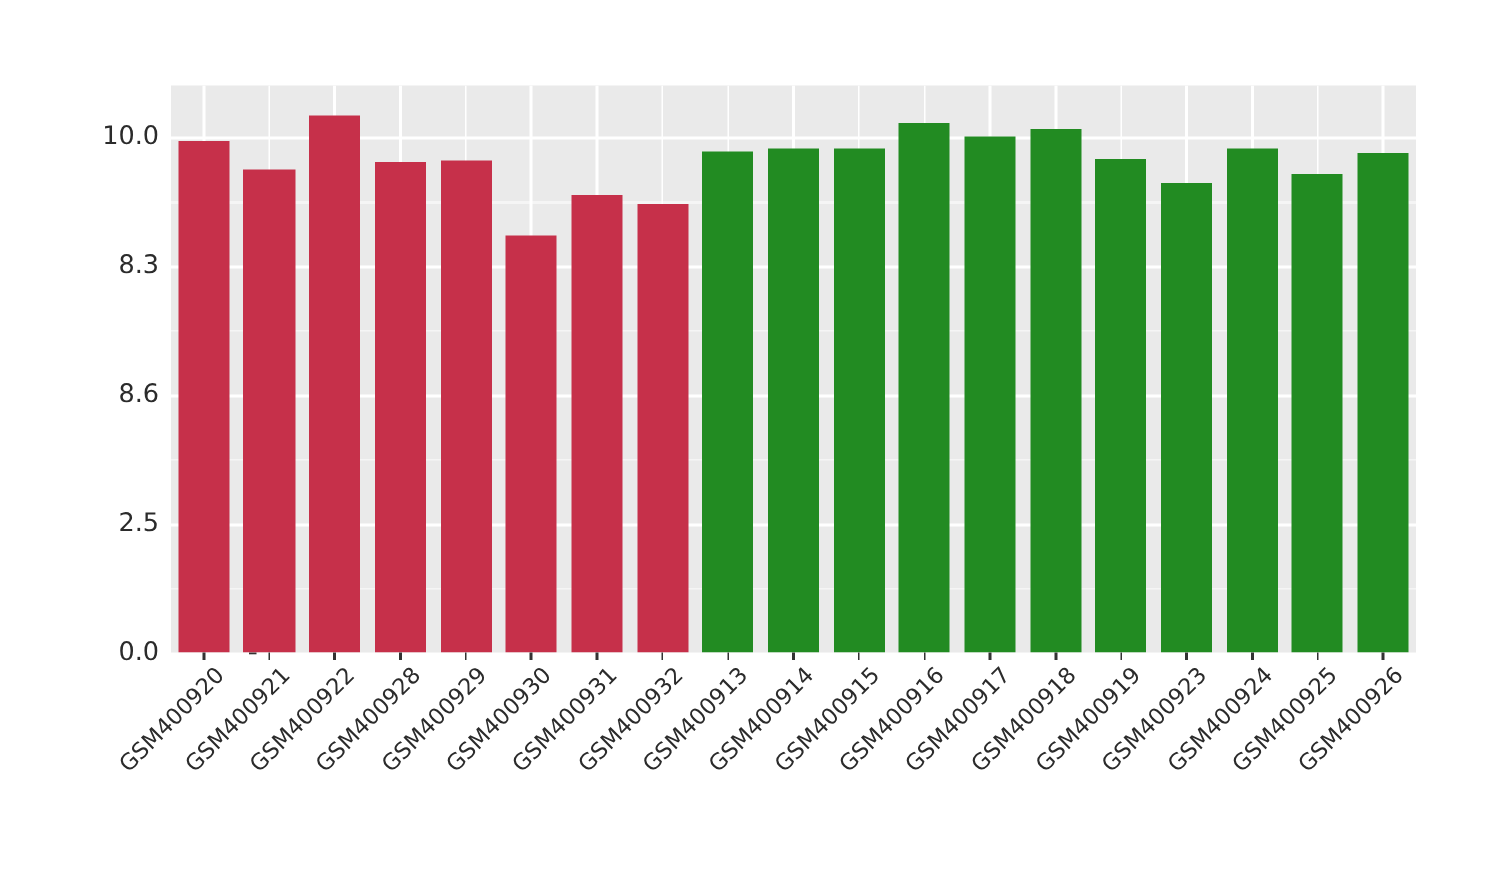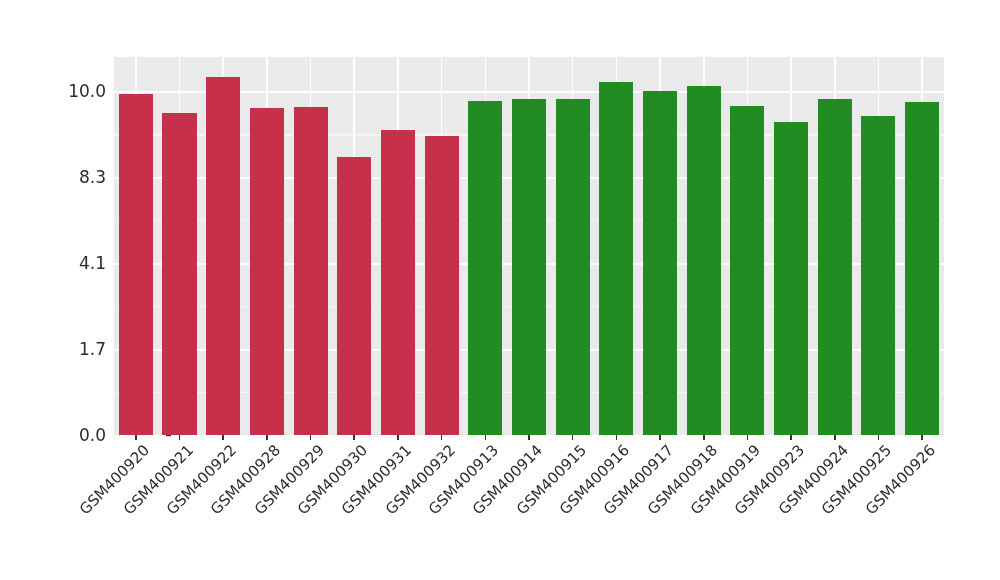--- a/index.html
+++ b/index.html
@@ -148,23 +148,23 @@
 </head>
 <body>
 
 <div id="chart-root">
 
   <div id="y-axis-title">Expression Level</div>
 
   <div id="y-tick-labels">
       <div class="y-tick-label" style="top: 378px;">0.0</div>
       <div class="y-tick-mark" style="top: 378px;"></div>
-      <div class="y-tick-label" style="top: 292.091px;">1.7</div>
+      <div class="y-tick-label" style="top: 292.091px;">2.5</div>
       <div class="y-tick-mark" style="top: 292.091px;"></div>
-      <div class="y-tick-label" style="top: 206.182px;">4.1</div>
+      <div class="y-tick-label" style="top: 206.182px;">8.6</div>
       <div class="y-tick-mark" style="top: 206.182px;"></div>
       <div class="y-tick-label" style="top: 120.273px;">8.3</div>
       <div class="y-tick-mark" style="top: 120.273px;"></div>
       <div class="y-tick-label" style="top: 34.3636px;">10.0</div>
       <div class="y-tick-mark" style="top: 34.3636px;"></div>
     </div>
 
   <div id="panel">
     <div id="grid-layer">
         <div class="grid-major" style="top: 292.091px;"></div>

